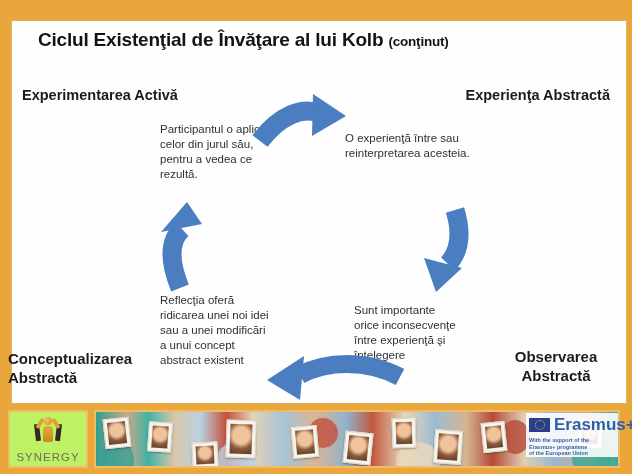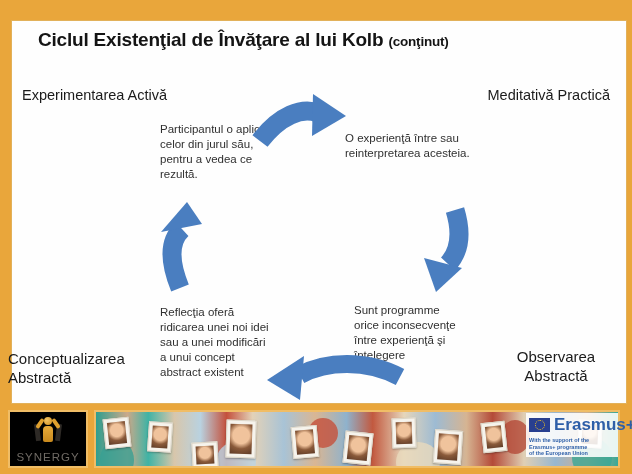--- a/index.html
+++ b/index.html
@@ -17,44 +17,44 @@
   }
   
   .slide-title{
     left:38px;top:27px;width:560px;
     color:#141414;font-weight:bold;font-size:19px;line-height:26px;
     letter-spacing:-0.2px;white-space:nowrap;
   }
   .slide-title .suffix{font-size:13.5px;font-weight:bold;}
   
   .stage-label{
-    color:#1b1b1b;font-weight:normal;font-size:14.5px;line-height:19px;
+    color:#1b1b1b;font-weight:bold;font-size:14.5px;line-height:19px;
   }
   .lbl-tl{left:22px;top:86px;}
   .lbl-tr{left:420px;top:86px;width:190px;text-align:right;}
   .lbl-bl{left:8px;top:349px;width:158px;font-size:15px;}
   .lbl-br{left:496px;top:347px;width:120px;text-align:center;font-size:15px;}
   
   .body-text{
     color:#303030;font-size:11.5px;line-height:15px;
   }
   .txt-tl{left:160px;top:122px;width:112px;}
   .txt-tr{left:345px;top:131px;width:128px;}
   .txt-br{left:354px;top:303px;width:102px;}
-  .txt-bl{left:160px;top:305px;width:114px;}
+  .txt-bl{left:160px;top:293px;width:114px;}
   
   .arrow{pointer-events:none;}
   .arr-top{left:250px;top:89px;}
   .arr-right{left:415px;top:201px;}
   .arr-bottom{left:264px;top:353px;}
   .arr-left{left:152px;top:199px;}
   
   .synergy-box{
     left:8px;top:410px;width:80px;height:58px;
-    background:#000000;border:2px solid #f0bd66;box-sizing:border-box;
+    background:#bef264;border:2px solid #f0bd66;box-sizing:border-box;
     display:flex;flex-direction:column;align-items:center;justify-content:flex-end;
   }
   .synergy-icon{position:relative;width:44px;height:34px;margin-bottom:1px;}
   .synergy-icon .bar{position:absolute;width:5px;height:17px;background:#2e2a26;top:9px;border-radius:1px;}
   .synergy-icon .bar.l{left:9px;transform:rotate(-7deg);}
   .synergy-icon .bar.r{right:9px;transform:rotate(7deg);}
   .synergy-icon .head{position:absolute;left:18px;top:2px;width:8px;height:8px;border-radius:50%;
     background:radial-gradient(circle at 35% 35%, #f2c464, #cf8d1c);}
   .synergy-icon .torso{position:absolute;left:17px;top:11px;width:10px;height:16px;border-radius:4px 4px 2px 2px;
     background:linear-gradient(180deg,#e8ab3a,#c8891d);}
@@ -94,27 +94,27 @@
 <body>
 
 <div class="abs slide-surface"></div>
 
 <div class="abs slide-title">
   <span>Ciclul Existenţial de Învăţare al lui Kolb</span>
   <span class="suffix">(conţinut)</span>
 </div>
 
 <div class="abs stage-label lbl-tl">Experimentarea Activă</div>
-<div class="abs stage-label lbl-tr">Meditativă Practică</div>
+<div class="abs stage-label lbl-tr">Experienţa Abstractă</div>
 <div class="abs stage-label lbl-bl">Conceptualizarea Abstractă</div>
 <div class="abs stage-label lbl-br">Observarea Abstractă</div>
 
 <div class="abs body-text txt-tl">Participantul o aplică celor din jurul său, pentru a vedea ce rezultă.</div>
 <div class="abs body-text txt-tr">O experienţă între sau reinterpretarea acesteia.</div>
-<div class="abs body-text txt-br">Sunt programme orice inconsecvenţe între experienţă şi înţelegere</div>
+<div class="abs body-text txt-br">Sunt importante orice inconsecvenţe între experienţă şi înţelegere</div>
 <div class="abs body-text txt-bl">Reflecţia oferă ridicarea unei noi idei sau a unei modificări a unui concept abstract existent</div>
 
 <svg class="abs arrow arr-top" width="98" height="62" viewBox="0 0 98 62">
   <path d="M 10 52 C 30 26, 52 18, 68 24" fill="none" stroke="#4A7EC0" stroke-width="19"></path>
   <polygon points="63,5 96,27 62,47" fill="#4A7EC0"></polygon>
 </svg>
 
 <svg class="abs arrow arr-right" width="58" height="94" viewBox="0 0 58 94">
   <path d="M 40 9 C 47 32, 45 50, 33 63" fill="none" stroke="#4A7EC0" stroke-width="19"></path>
   <polygon points="9,57 47,67 21,91" fill="#4A7EC0"></polygon>

